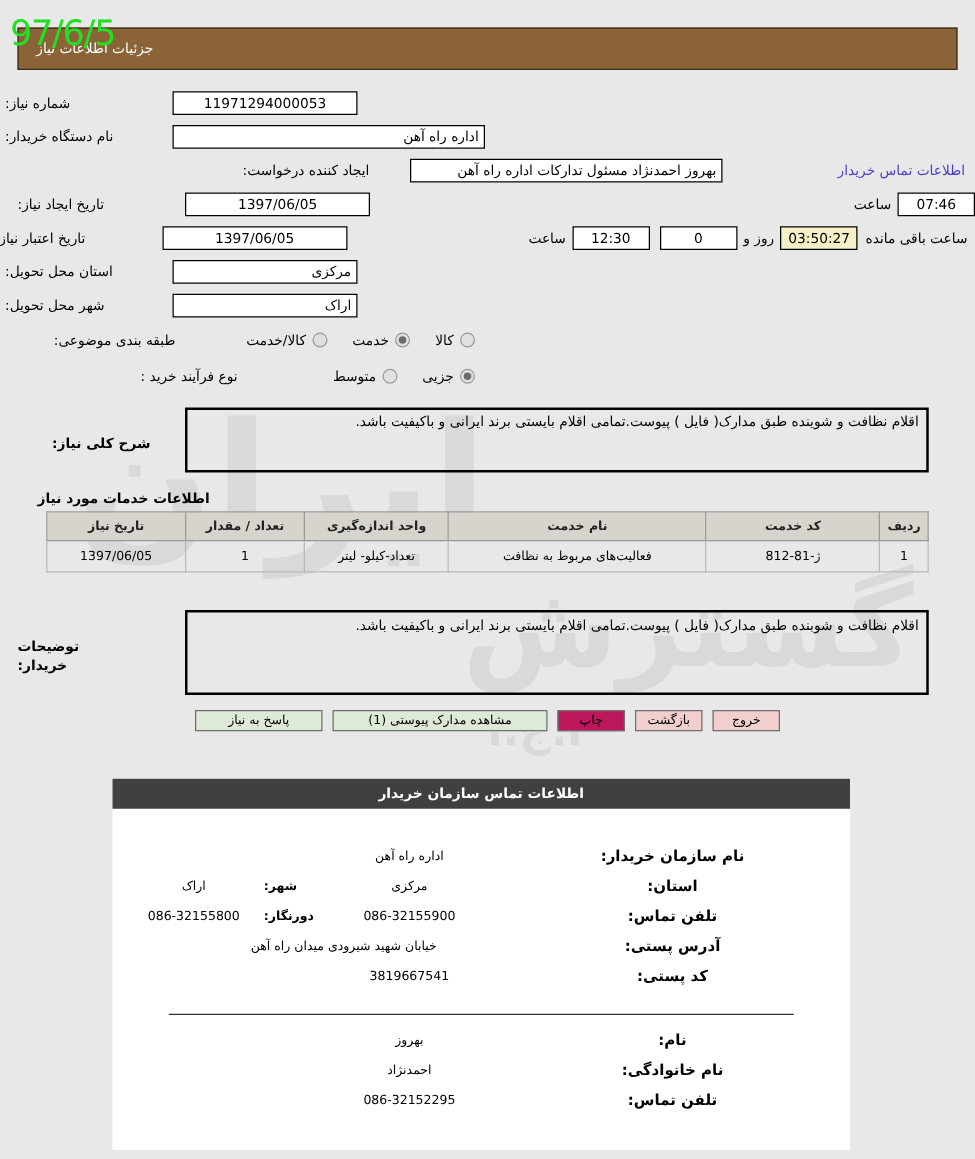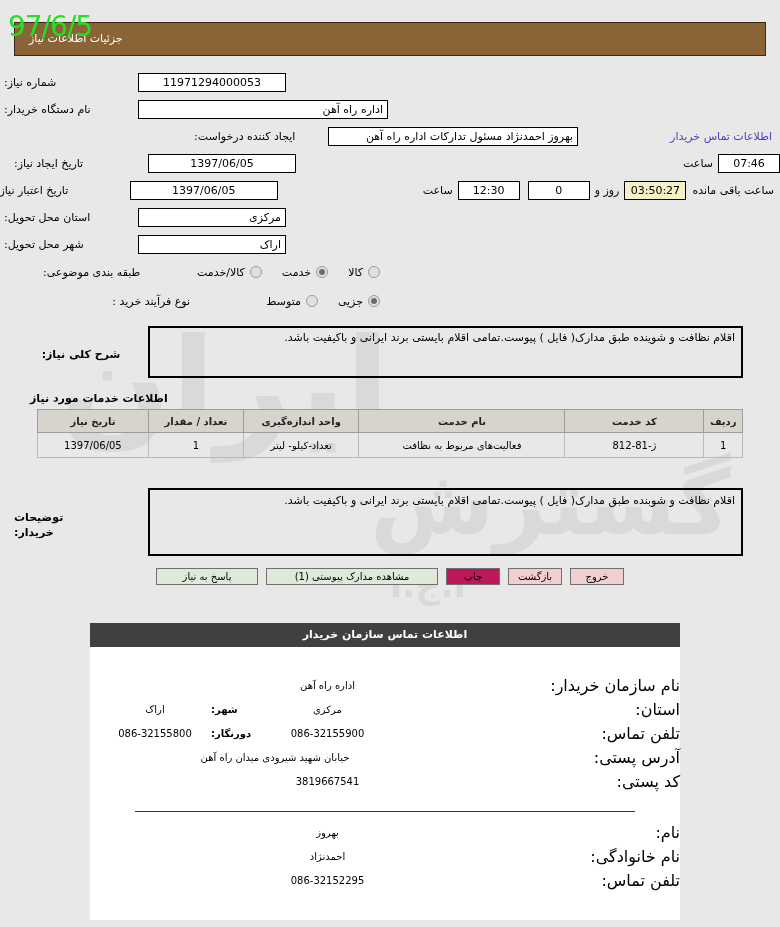--- a/index.html
+++ b/index.html
@@ -253,22 +253,22 @@
     color: #fff;
     font-size: 11px;
     font-weight: bold;
     line-height: 24px;
     text-align: center;
     box-sizing: border-box;
   }
   .panel-body { padding: 26px 0 0 0; }
   .prow { display: flex; align-items: center; height: 24px; }
   .pl {
-    width: 290px; text-align: right; padding-left: 6px;
-    font-size: 16px; font-weight: normal; box-sizing: border-box; flex:none;
+    width: 290px; text-align: center; padding-left: 6px;
+    font-size: 12px; font-weight: bold; box-sizing: border-box; flex:none;
   }
   .pv { width: 125px; text-align: center; font-size: 10px; flex:none; }
   .pl2 { width: 60px; text-align: left; padding-left: 6px; font-size:10px; font-weight:bold; box-sizing:border-box; flex:none; }
   .pv2 { width: 100px; text-align: center; font-size: 10px; flex:none; }
   .divider { width: 500px; height: 1px; background: #333; margin: 18px 45px 0 45px; }
   .sub-title {
     margin-top: 20px; text-align: left; padding-left: 6px;
     font-size: 10px; font-weight: bold; width: 290px;
   }
 </style>

